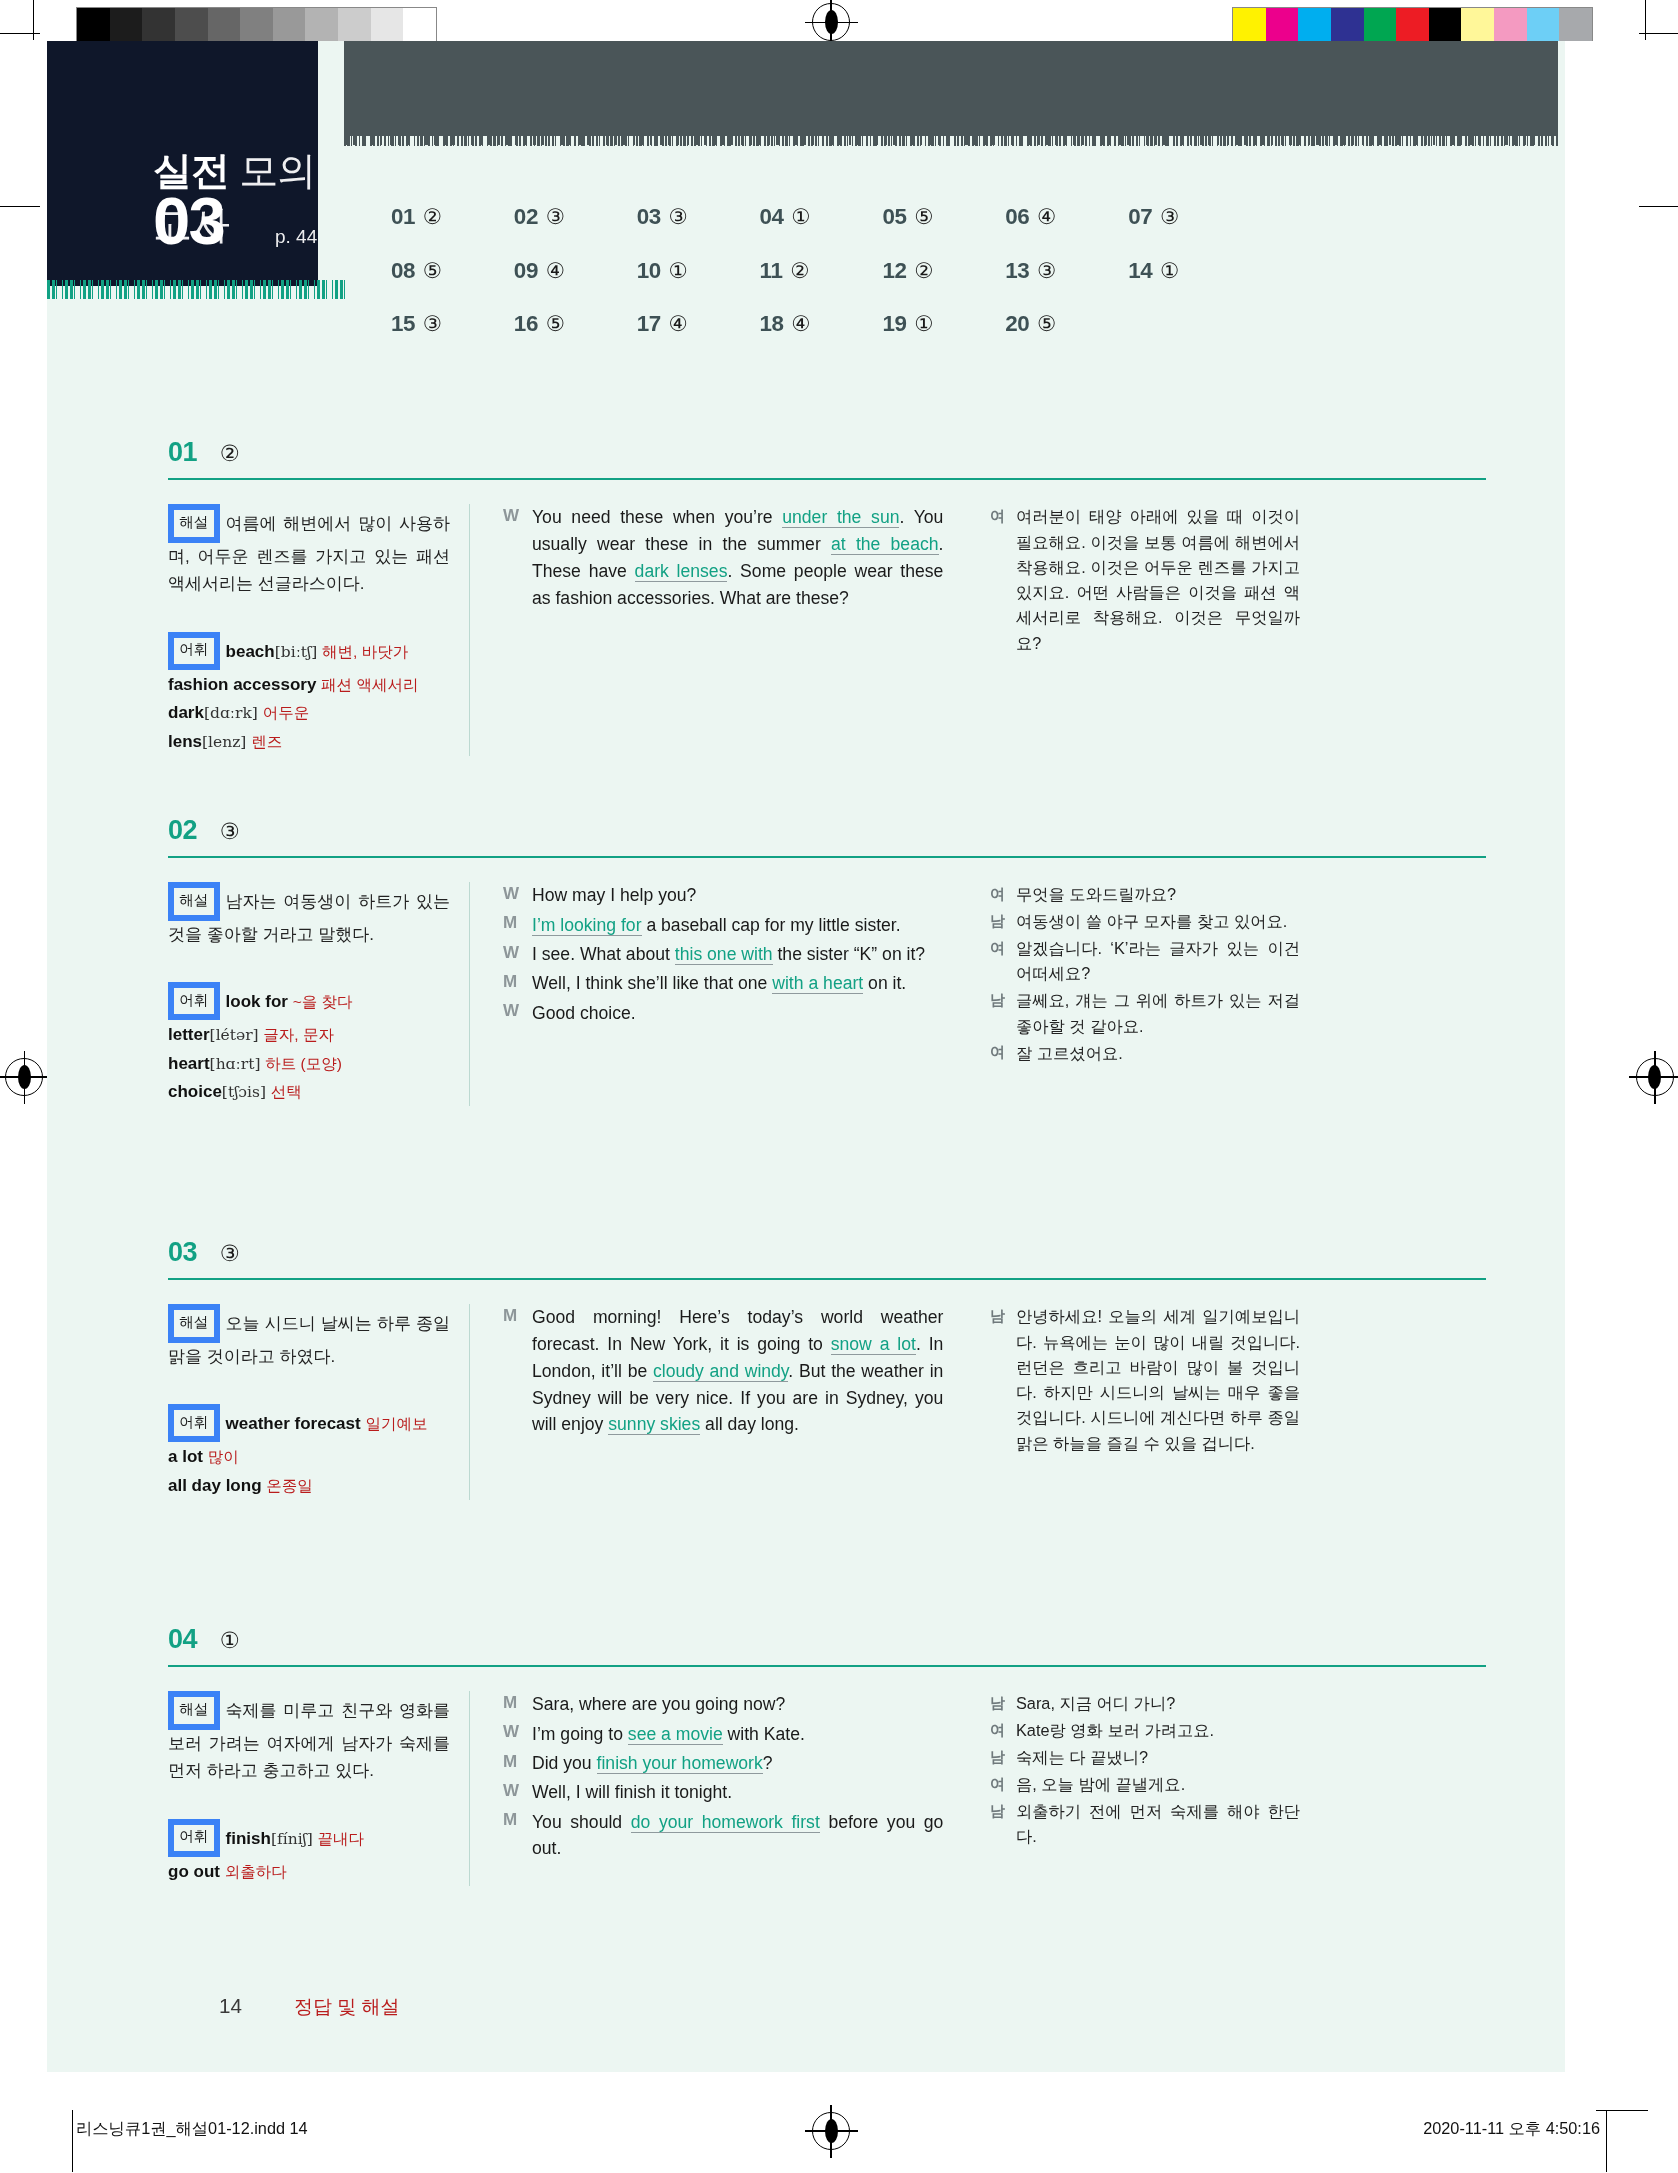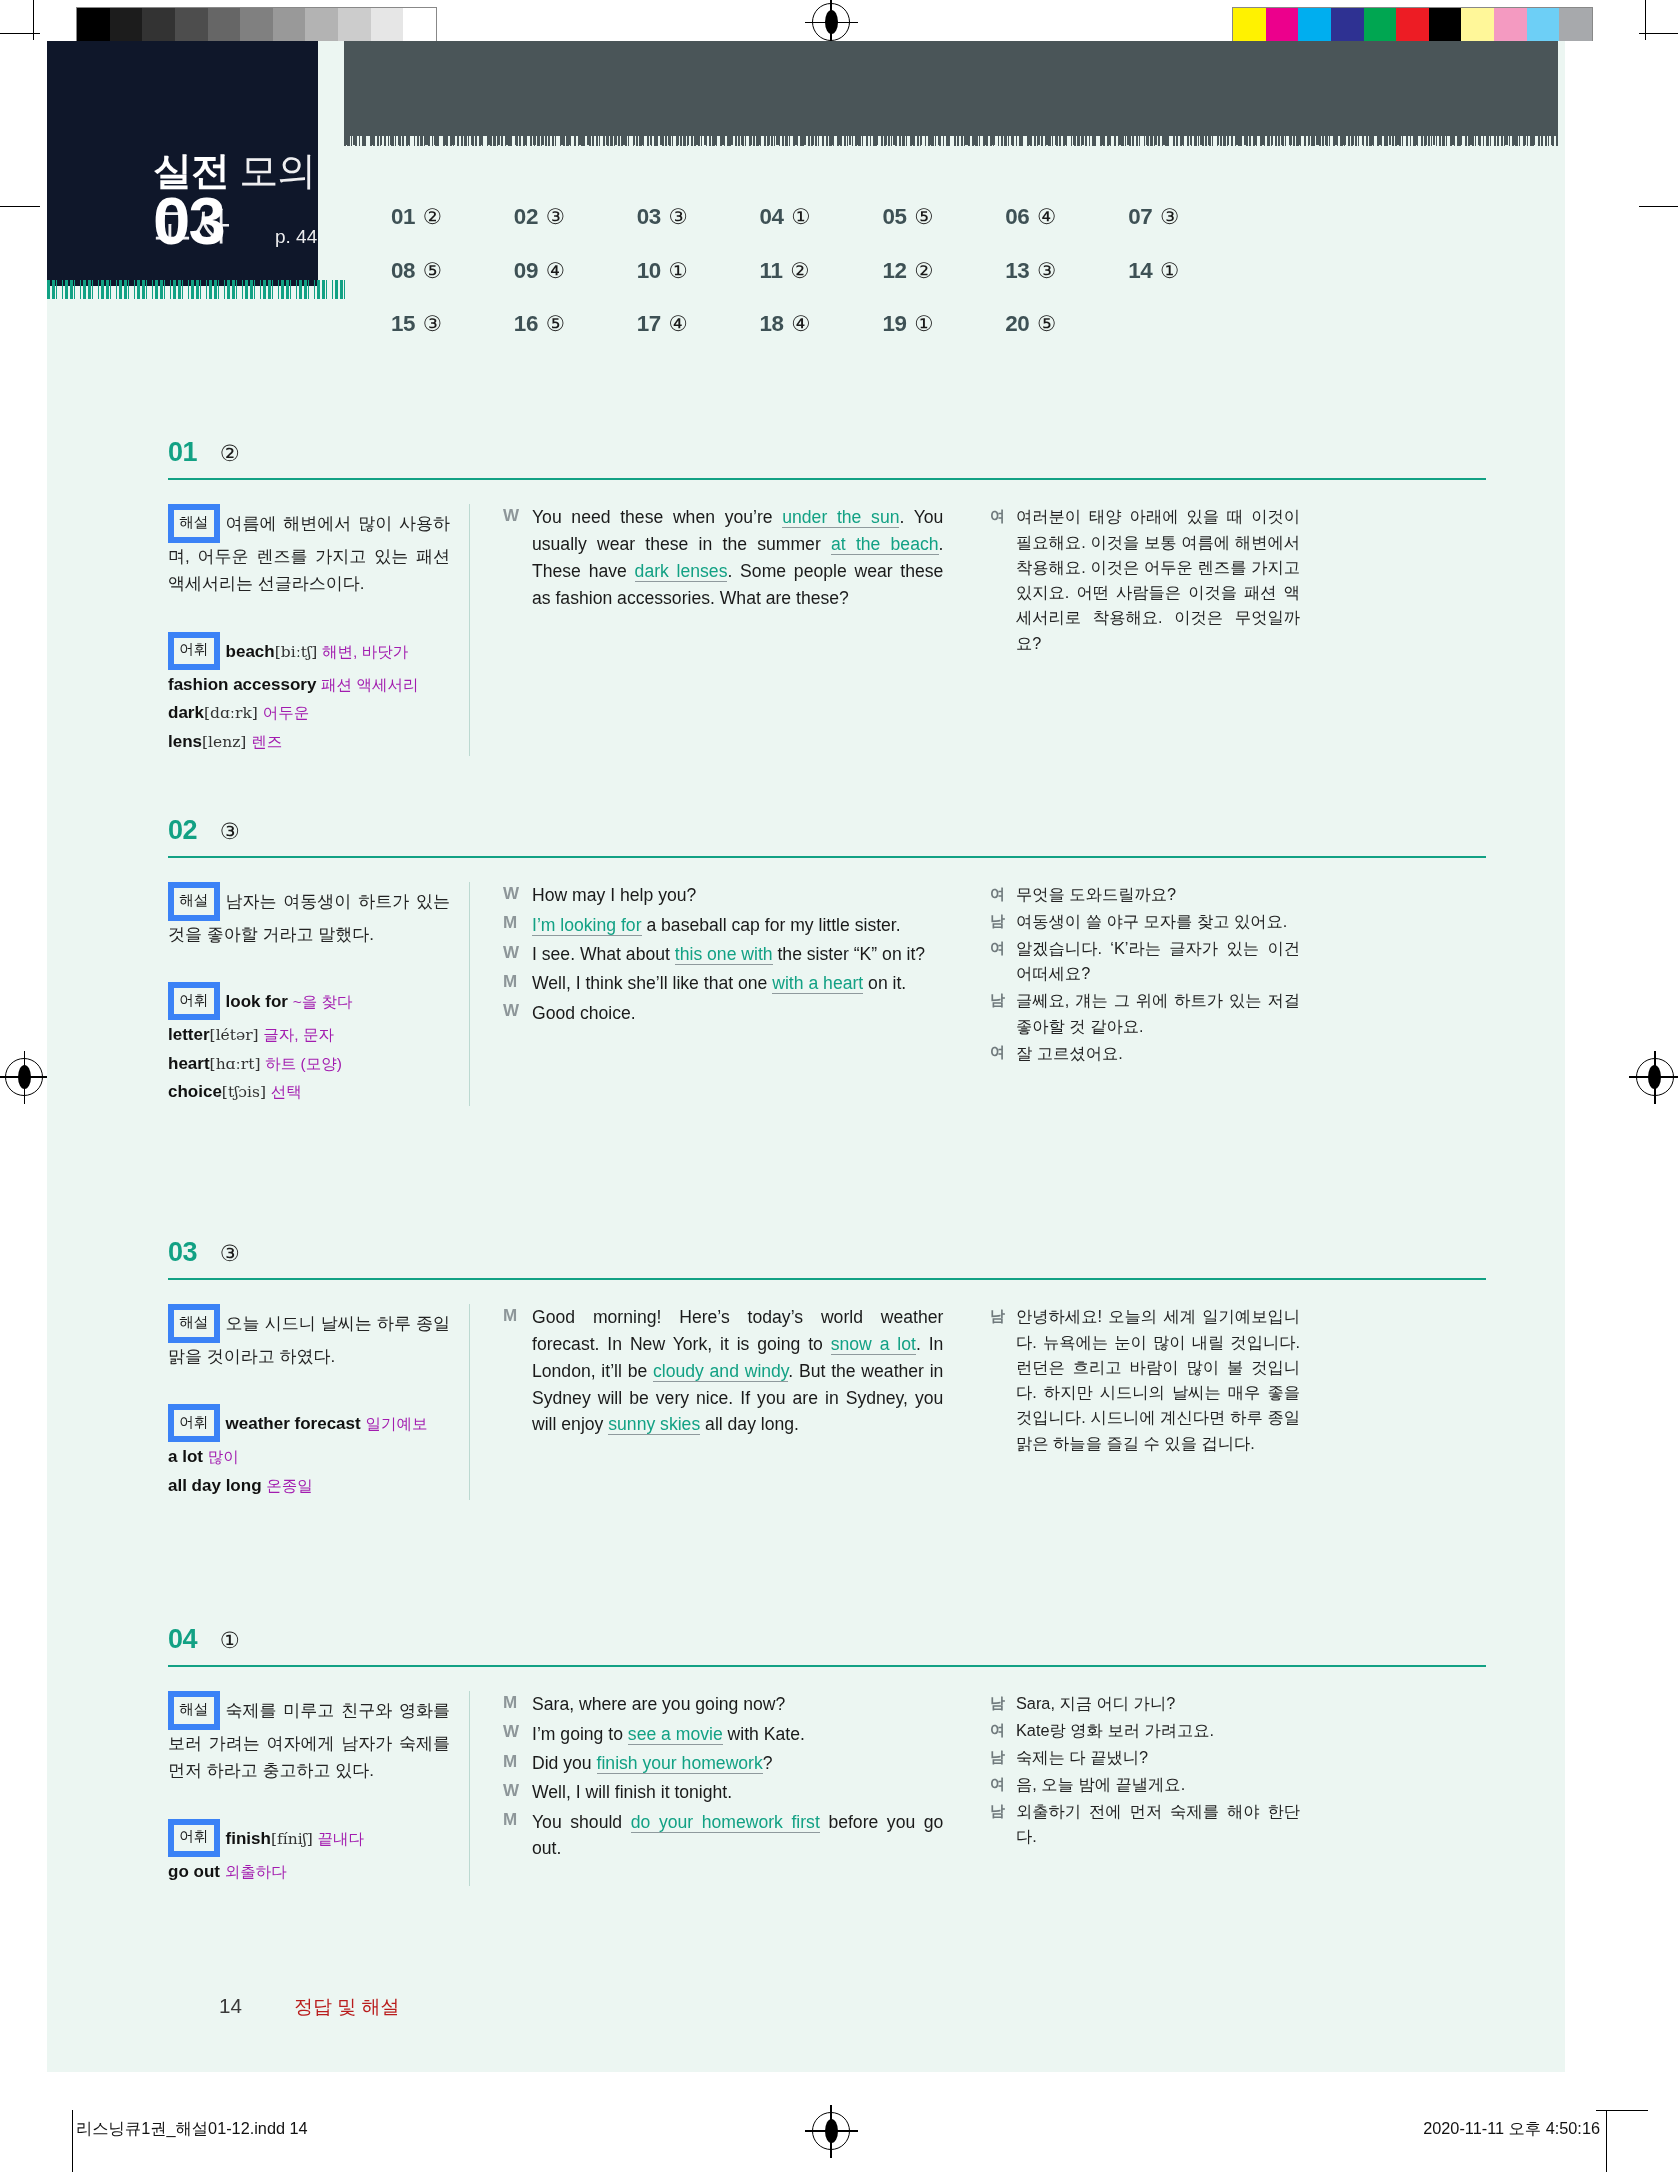--- a/index.html
+++ b/index.html
@@ -139,21 +139,21 @@
     vertical-align:1.7px;
     margin-right:6px;
   }
   .sol-text, .voc-block {
     font-size:17px; line-height:1.62; color:#222; text-align:justify;
   }
   .voc-block { margin-top:34px; }
   .voc-line { margin-bottom:0.9px; }
   .voc-en { font-weight:bold; font-size:17px; color:#111; }
   .voc-ipa { font-family:"DejaVu Serif", serif; font-size:15.5px; color:#333; }
-  .voc-ko { font-size:15.5px; color:#a21caf; }
+  .voc-ko { font-size:15.5px; color:#b91c1c; }
 
   
   .dlg-line { display:flex; margin-bottom:2.6px; }
   .spk {
     width:29px; flex:0 0 29px;
     font-size:17px; font-weight:bold; color:#8d9699;
     padding-top:1.7px;
   }
   .dlg-text {
     flex:1; font-size:17.6px; line-height:1.52; color:#1a1a1a;

